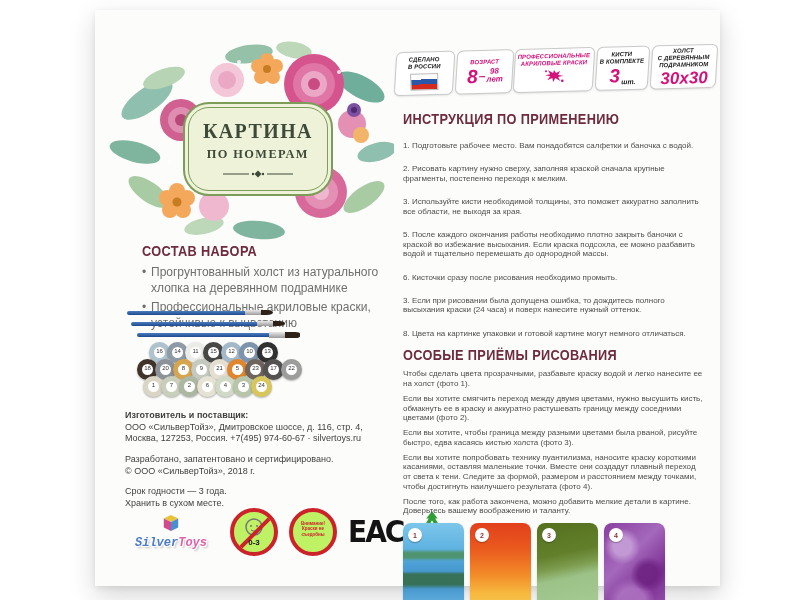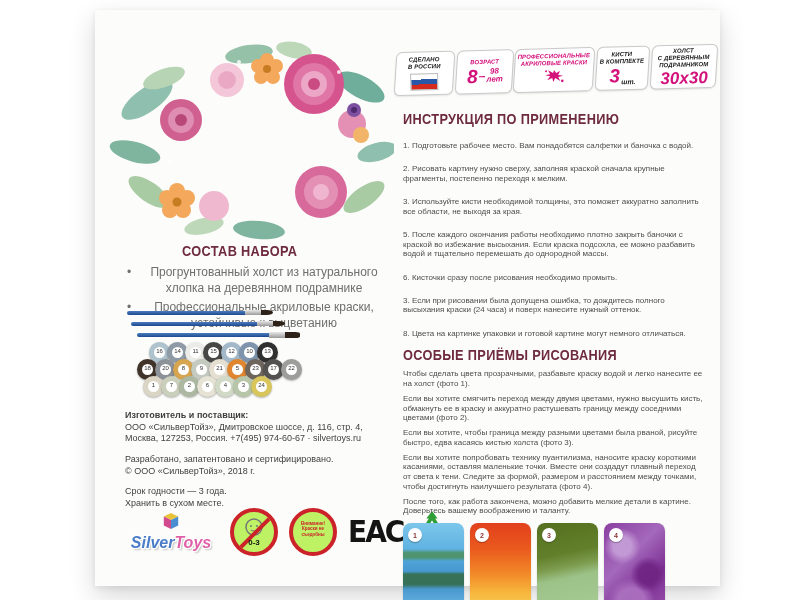--- a/index.html
+++ b/index.html
@@ -29,21 +29,21 @@
     border-radius:26px;background:#edf2d9;padding:3px;box-sizing:border-box;z-index:3;}
   .plaque-inner{width:100%;height:100%;border:1px solid #7d9c5a;border-radius:21px;box-sizing:border-box;
     display:flex;flex-direction:column;align-items:center;justify-content:center;}
   .t1{font-family:"Liberation Serif",serif;font-weight:bold;font-size:21px;color:#3e4a38;
     letter-spacing:1.5px;transform:scaleX(.95);white-space:nowrap;}
   .t2{font-family:"Liberation Serif",serif;font-weight:bold;font-size:13px;color:#3e4a38;
     letter-spacing:1.5px;transform:scaleX(.95);white-space:nowrap;margin-top:2px;}
   
   .h-maroon{font-weight:bold;font-size:15px;color:#6e2a3f;letter-spacing:.4px;
     transform:scaleX(.85);transform-origin:left;white-space:nowrap;margin:0 0 6px 0;}
-  .left-col{position:absolute;left:32px;top:232px;width:265px;text-align:center;}
+  .left-col{position:absolute;left:47px;top:232px;width:265px;}
   .bullets{margin:0;padding:0;list-style:none;}
   .bullets li{font-size:12px;color:#6f6f6f;line-height:1.3;margin-bottom:4px;padding-left:9px;position:relative;}
   .bullets li::before{content:"•";position:absolute;left:0;color:#6f6f6f;}
   
   .brushes{position:absolute;left:32px;top:300px;}
   .brush{display:flex;align-items:center;margin-bottom:6px;}
   .b-handle{height:4px;border-radius:3px 0 0 3px;
     background:linear-gradient(180deg,#4a7cc0,#1e4a8e);}
   .b-ferrule{width:16px;height:5px;background:linear-gradient(180deg,#e8e8e8,#9a9a9a);}
   .b-tip{width:12px;height:5px;background:#2e2218;border-radius:0 80% 80% 0;}
@@ -57,21 +57,21 @@
   .pot{width:11px;height:11px;border:5px solid #888;border-radius:50%;background:#fff;
     margin-right:-3px;box-shadow:0 1px 2px rgba(0,0,0,.3);position:relative;}
   .pot span{position:absolute;left:0;top:1px;width:11px;text-align:center;font-size:6px;color:#333;}
   
   .manuf{position:absolute;left:30px;top:400px;width:280px;font-size:9px;color:#3f3f3f;line-height:1.3;}
   .manuf .mh{font-weight:bold;}
   .manuf .grp{margin-bottom:9px;}
   
   .logos{position:absolute;left:28px;top:498px;display:flex;align-items:center;gap:11px;}
   .brand{text-align:center;width:96px;}
-  .brand-words{font-family:Liberation Sans, sans-serif;font-style:italic;font-weight:bold;font-size:16px;
+  .brand-words{font-family:Liberation Mono, monospace;font-style:italic;font-weight:bold;font-size:12px;
     text-shadow:1px 1px 0 #fff,-1px -1px 0 #fff,1px -1px 0 #fff,-1px 1px 0 #fff,2px 2px 2px rgba(0,0,0,.25);}
   .w-silver{color:#4a7cc8;} .w-toys{color:#e060a8;}
   .sign{width:40px;height:40px;border:4px solid #cc2229;border-radius:50%;background:#bef264;
     position:relative;overflow:hidden;flex:none;}
   .sign .bar{position:absolute;left:18px;top:-4px;width:4px;height:52px;background:#cc2229;
     transform:rotate(45deg);}
   .sign .age03{position:absolute;left:0;right:0;bottom:5px;text-align:center;font-size:8px;
     font-weight:bold;color:#111;}
   .sign .babyface{position:absolute;left:9px;top:5px;}
   .sign .warn-txt{position:absolute;left:2px;right:2px;top:9px;text-align:center;font-size:4.5px;
@@ -206,20 +206,33 @@
     <circle cx="245" cy="78" r="7" fill="#7d4fa0"></circle>
       <circle cx="245" cy="78" r="3" fill="#4f2a6e"></circle>
     <g fill="#ffffff" opacity=".8">
         <circle cx="130" cy="30" r="2"></circle>
         <circle cx="230" cy="40" r="2"></circle>
         <circle cx="60" cy="130" r="2"></circle>
         <circle cx="235" cy="140" r="2"></circle>
       </g>
   </svg>
 
+  <div class="plaque">
+    <div class="plaque-inner">
+      <div class="t1">КАРТИНА</div>
+      <div class="t2">ПО НОМЕРАМ</div>
+      <svg width="74" height="10" viewBox="0 0 74 10" style="margin-top:7px">
+        <line x1="2" y1="5" x2="28" y2="5" stroke="#3e4a38" stroke-width="1"></line>
+        <line x1="46" y1="5" x2="72" y2="5" stroke="#3e4a38" stroke-width="1"></line>
+        <circle cx="32" cy="5" r="1.2" fill="#3e4a38"></circle>
+        <polygon points="37,1.5 40.5,5 37,8.5 33.5,5" fill="#3e4a38"></polygon>
+        <circle cx="42" cy="5" r="1.2" fill="#3e4a38"></circle>
+      </svg>
+    </div>
+  </div>
 
   <div class="left-col">
     <div class="h-maroon">СОСТАВ НАБОРА</div>
     <ul class="bullets">
       <li>Прогрунтованный холст из натурального хлопка на деревянном подрамнике</li>
       <li>Профессиональные акриловые краски, устойчивые к выцветанию</li>
     </ul>
   </div>
 
   <div class="brushes">

